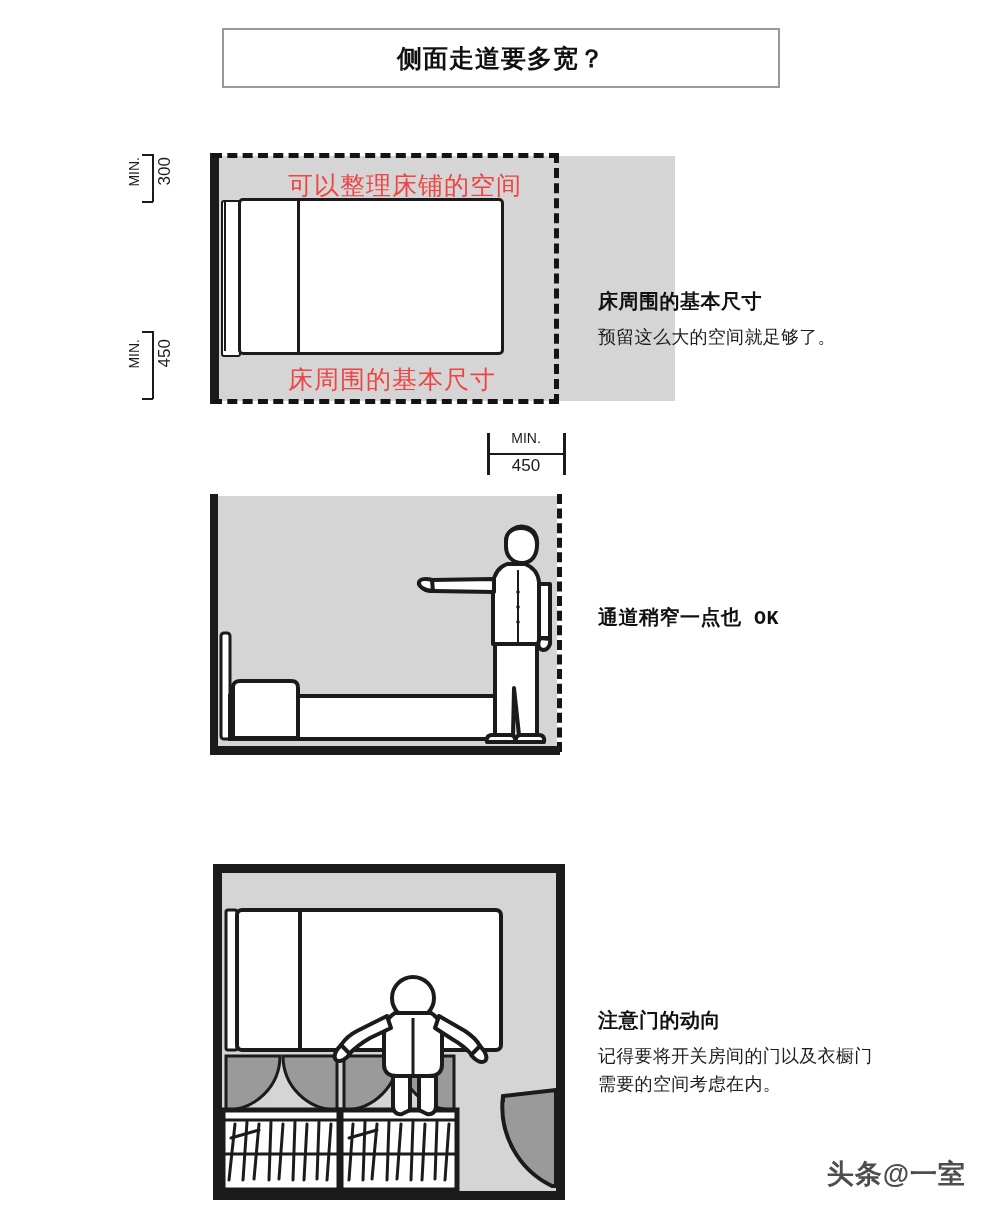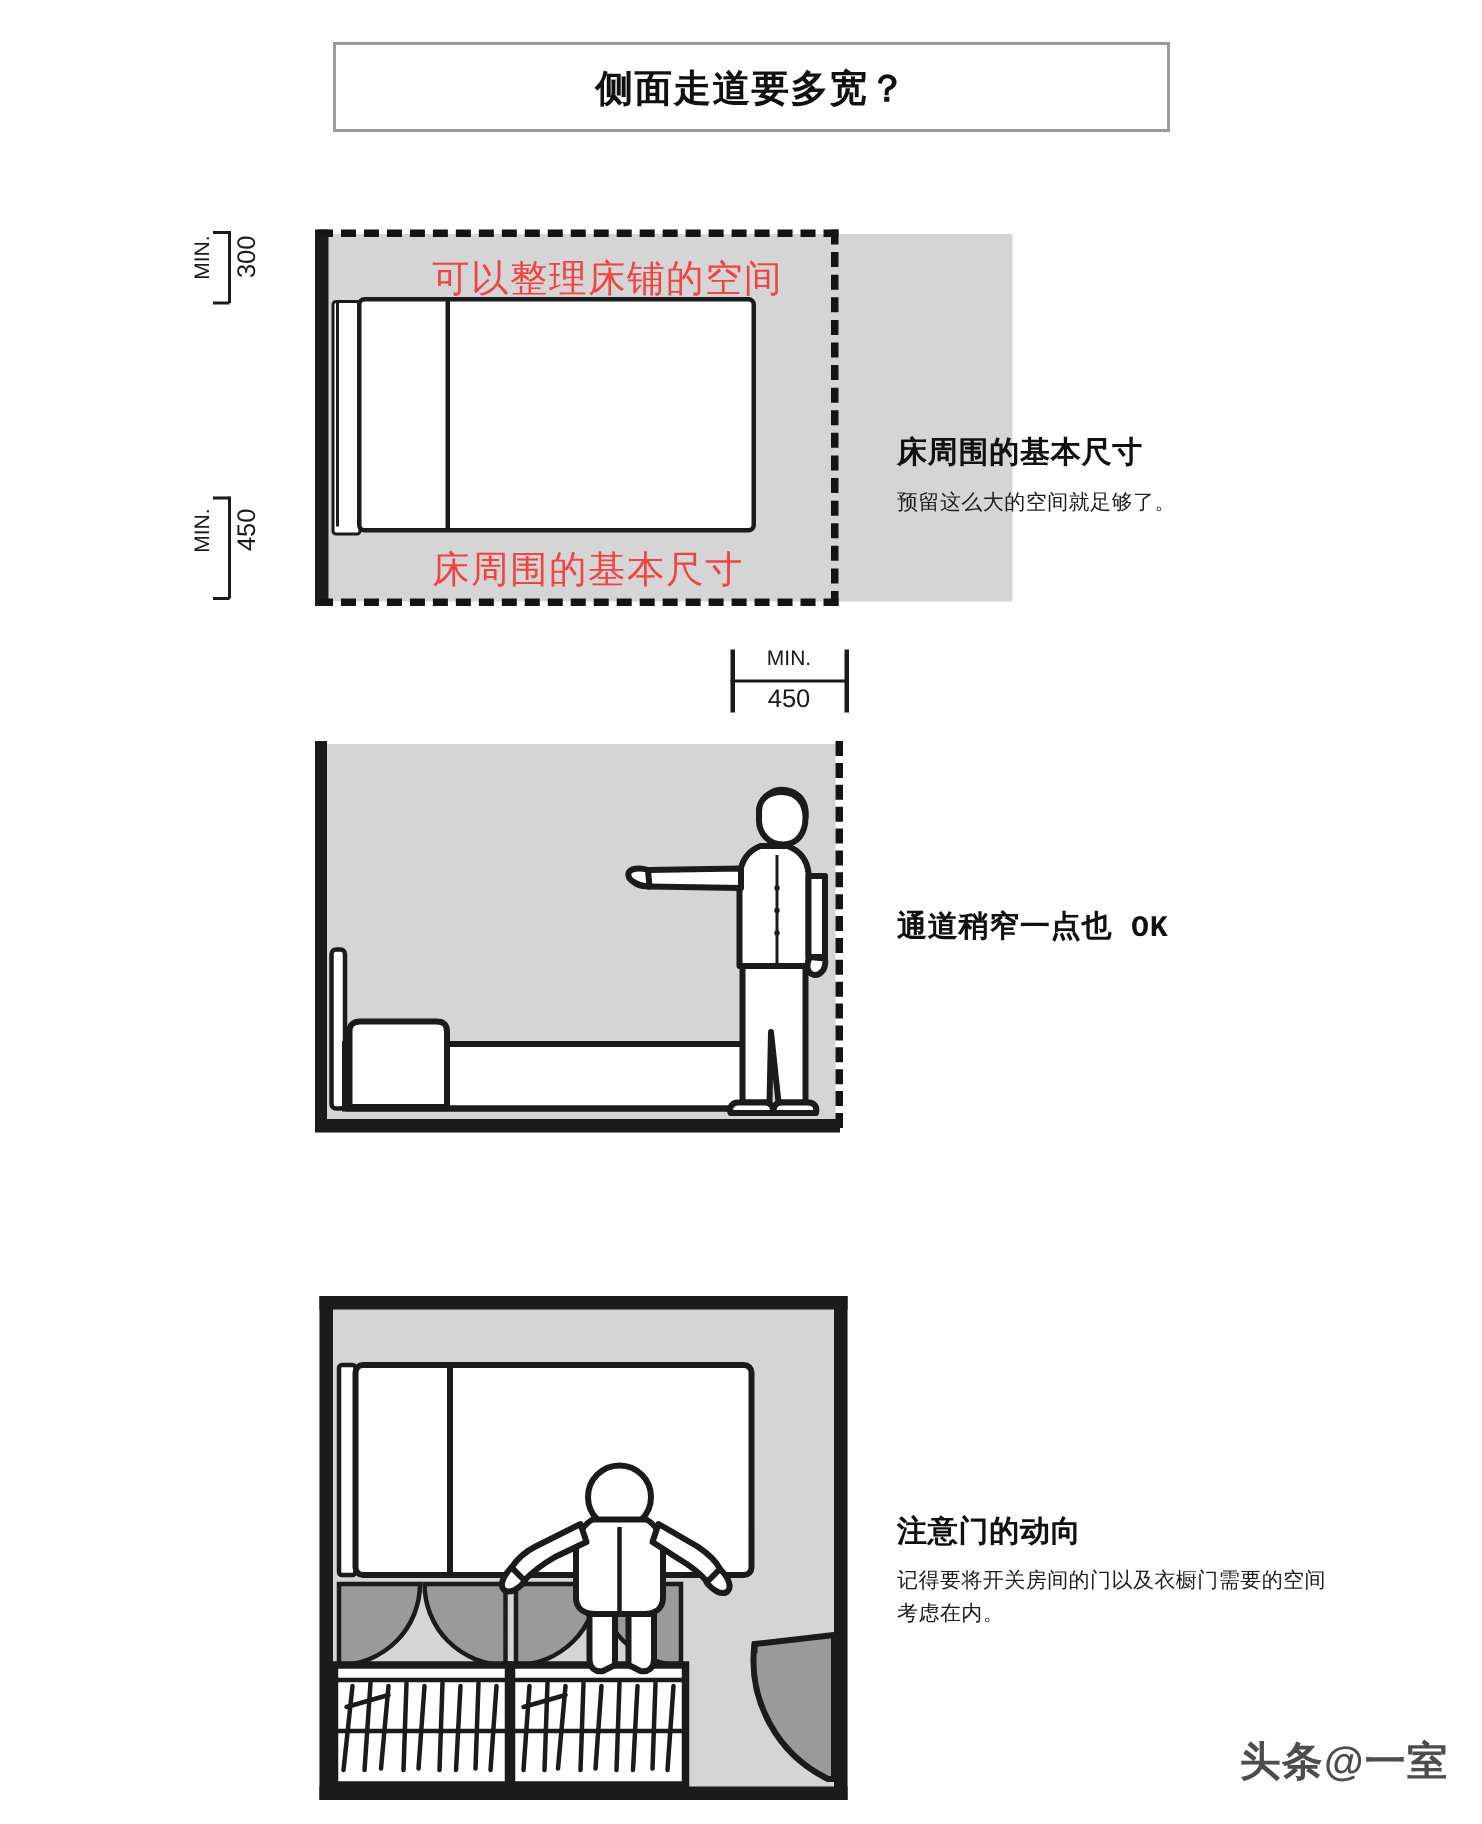--- a/index.html
+++ b/index.html
@@ -218,21 +218,21 @@
   
   .callout { position: absolute; width: 290px; margin-top: 44px; }
   .callout .hd {
     font-size: 20px;
     font-weight: bold;
     color: #111;
     margin: 0 0 9px 0;
     letter-spacing: 0.5px;
   }
   .callout .bd {
-    font-size: 14px;
+    font-size: 18px;
     line-height: 1.55;
     color: #1c1c1c;
     margin: 0;
     letter-spacing: 0.3px;
   }
   #call1 { left: 598px; top: 244px; }
   #call2 { left: 598px; top: 560px; font-family: Liberation Mono, monospace; }
   #call3 { left: 598px; top: 963px; }
 </style>
 </head>

